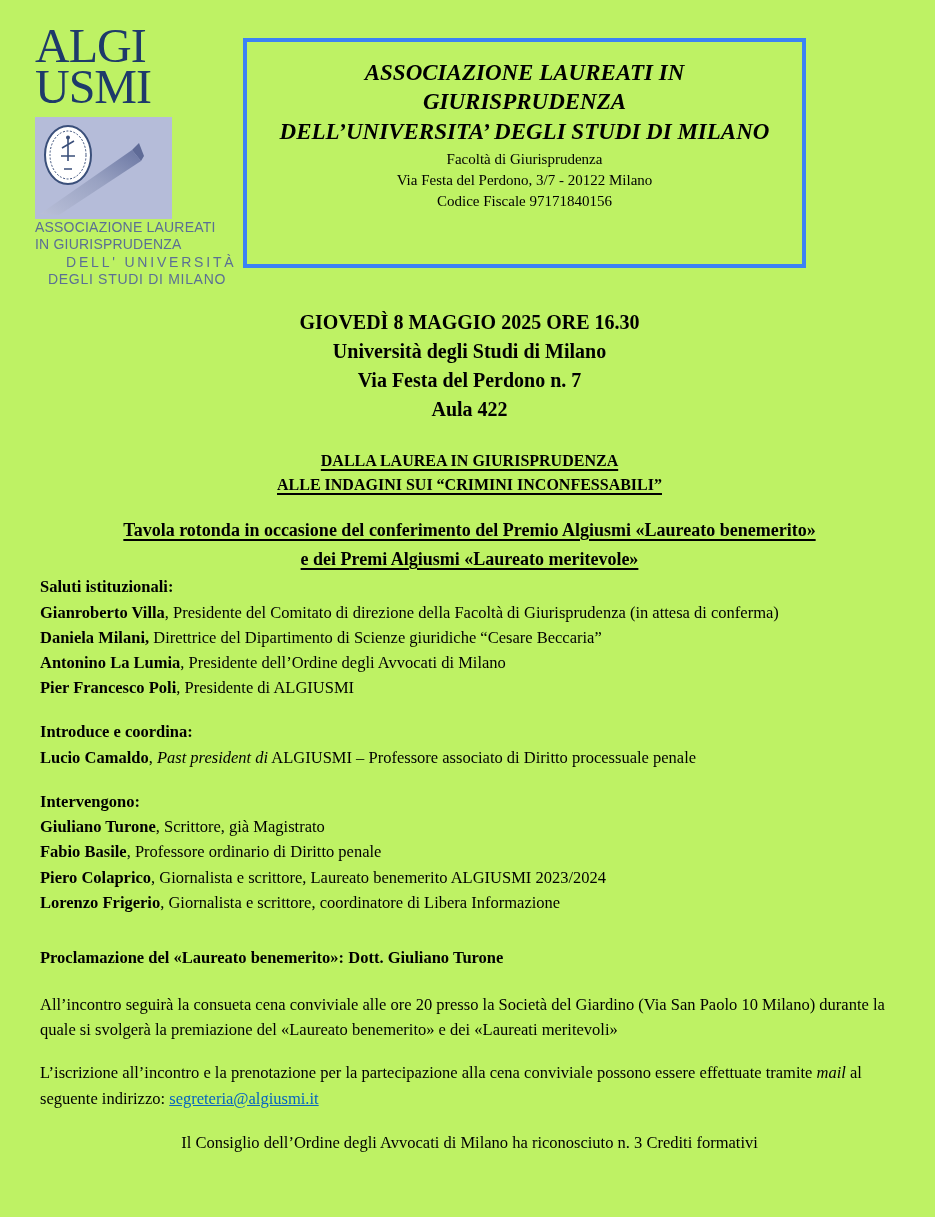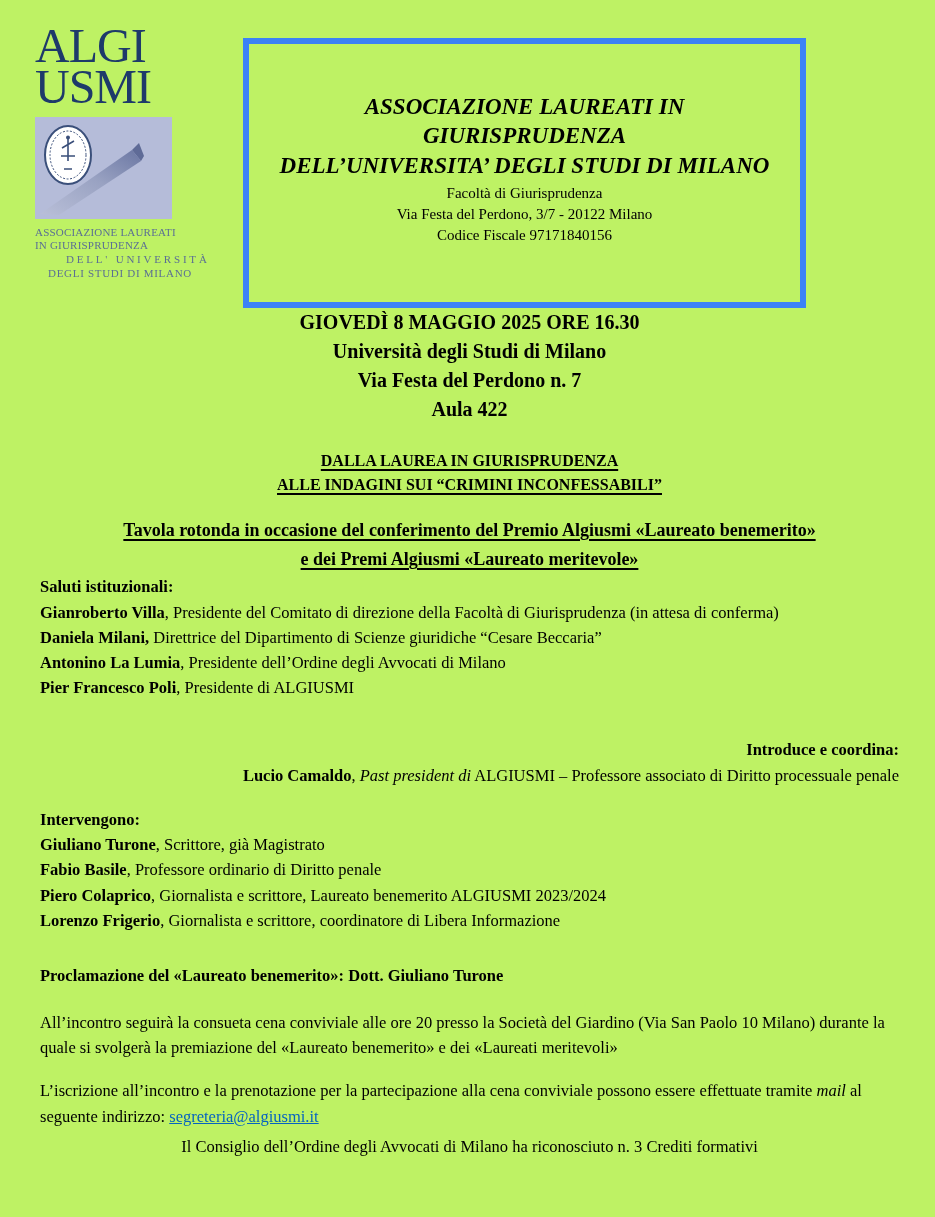--- a/index.html
+++ b/index.html
@@ -17,63 +17,62 @@
   
   .logo { position:absolute; left:35px; top:26px; width:142px; }
   .logo-wordmark {
     font-family:"Liberation Serif", serif;
     color:#1e3a6a;
     font-size:48px; line-height:0.85;
     letter-spacing:-1px;
   }
   .logo-square { position:relative; margin-top:9px; width:137px; height:102px; }
   .logo-caption {
-    margin-top:7px;
-    font-family:Liberation Serif, serif;
-    font-size:11px; line-height:1.25;
+    font-family:Liberation Sans, sans-serif;
+    font-size:14px; line-height:1.25;
     color:#5b6f94;
     letter-spacing:0.2px;
     white-space:nowrap;
   }
   .logo-caption .cap-line:nth-child(3) { letter-spacing:2.8px;padding-left:31px; }
   .logo-caption .cap-line:nth-child(4) { letter-spacing:0.7px;padding-left:13px; }
 
   
   .header-box {
     position:absolute; left:243px; top:38px;
-    width:563px; height:270px;
-    border:6px solid #3b82f6;
+    width:563px; height:230px;
+    border:4px solid #3b82f6;
     text-align:center;
-    padding-top:48px;
+    padding-top:16px;
   }
   .box-title { font-weight:bold; font-style:italic; font-size:23px; line-height:1.28; }
   .box-sub   { font-size:15px; line-height:1.38; }
   .box-sub-wrap { margin-top:3px; }
 
   
   .content { position:absolute; left:40px; right:36px; top:270px; }
 
   .date-block { margin-top:38px; text-align:center; font-weight:bold; font-size:20px; line-height:1.45; }
 
   .event-title { margin-top:25px; text-align:center; font-weight:bold; font-size:16px; line-height:1.5; }
   .event-sub   { margin-top:19px; text-align:center; font-weight:bold; font-size:18px; line-height:1.62; }
   .u { text-decoration:underline; text-underline-offset:3px; text-decoration-thickness:1.5px; }
 
   .section { font-size:16.5px; line-height:1.53; }
   .saluti      { }
-  .introduce   { margin-top:37px;text-align:right; }
+  .introduce   { margin-top:19px; }
   .intervengono{ margin-top:19px; }
   .heading     { font-weight:bold; }
   .person-name { font-weight:bold; }
   .italic      { font-style:italic; }
 
   .proclamazione { margin-top:31px; font-weight:bold; font-size:16.5px; line-height:1.5; }
   .cena        { margin-top:21px; font-size:16.5px; line-height:1.55; }
   .iscrizione  { margin-top:17px; font-size:16.5px; line-height:1.55; }
-  .footer-line { margin-top:8px; text-align:center; font-size:16.5px; }
+  .footer-line { margin-top:22px; text-align:center; font-size:16.5px; }
 
   .email-link { color:#0563c1; text-decoration:underline; cursor:pointer; }
 </style>
 </head>
 <body>
 
 <div class="page">
 
   <div class="logo">
     <div class="logo-wordmark">

